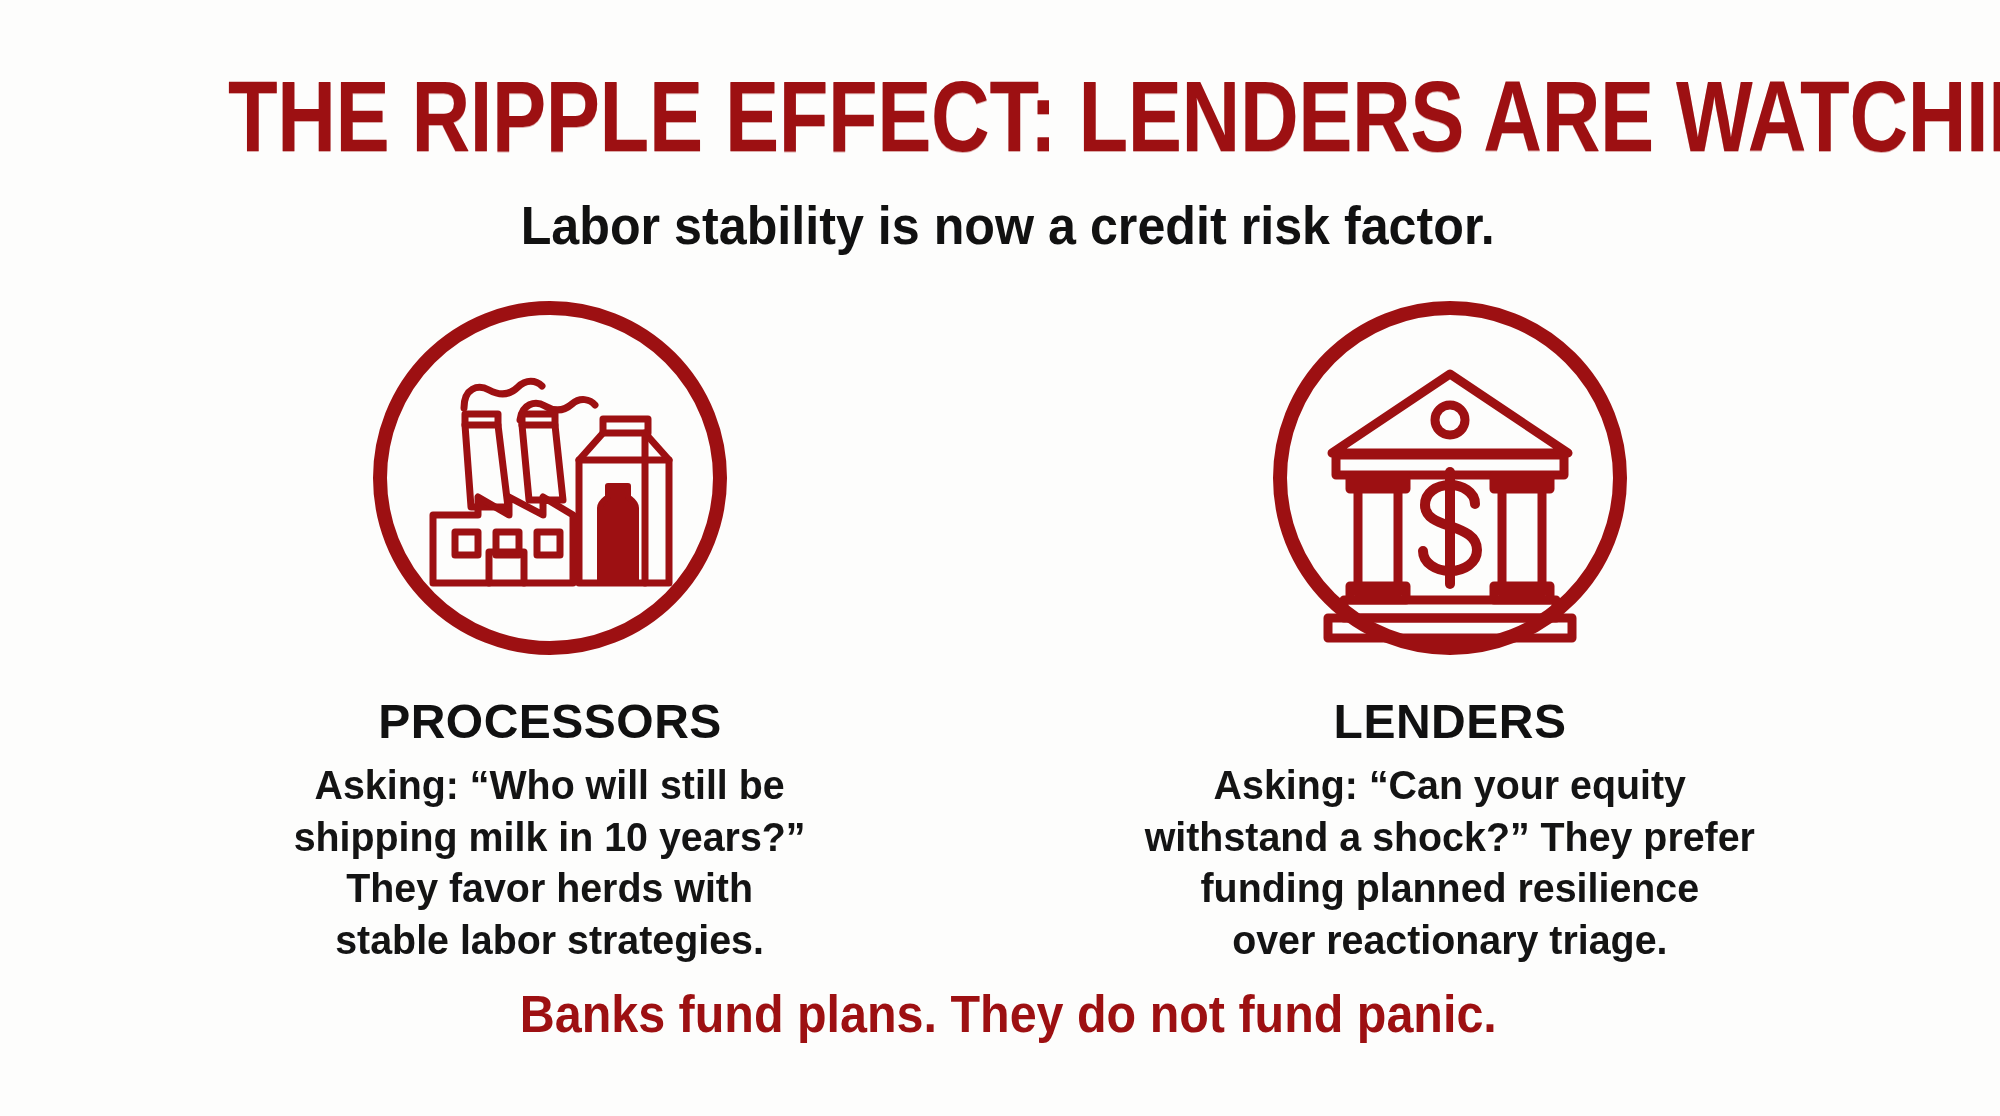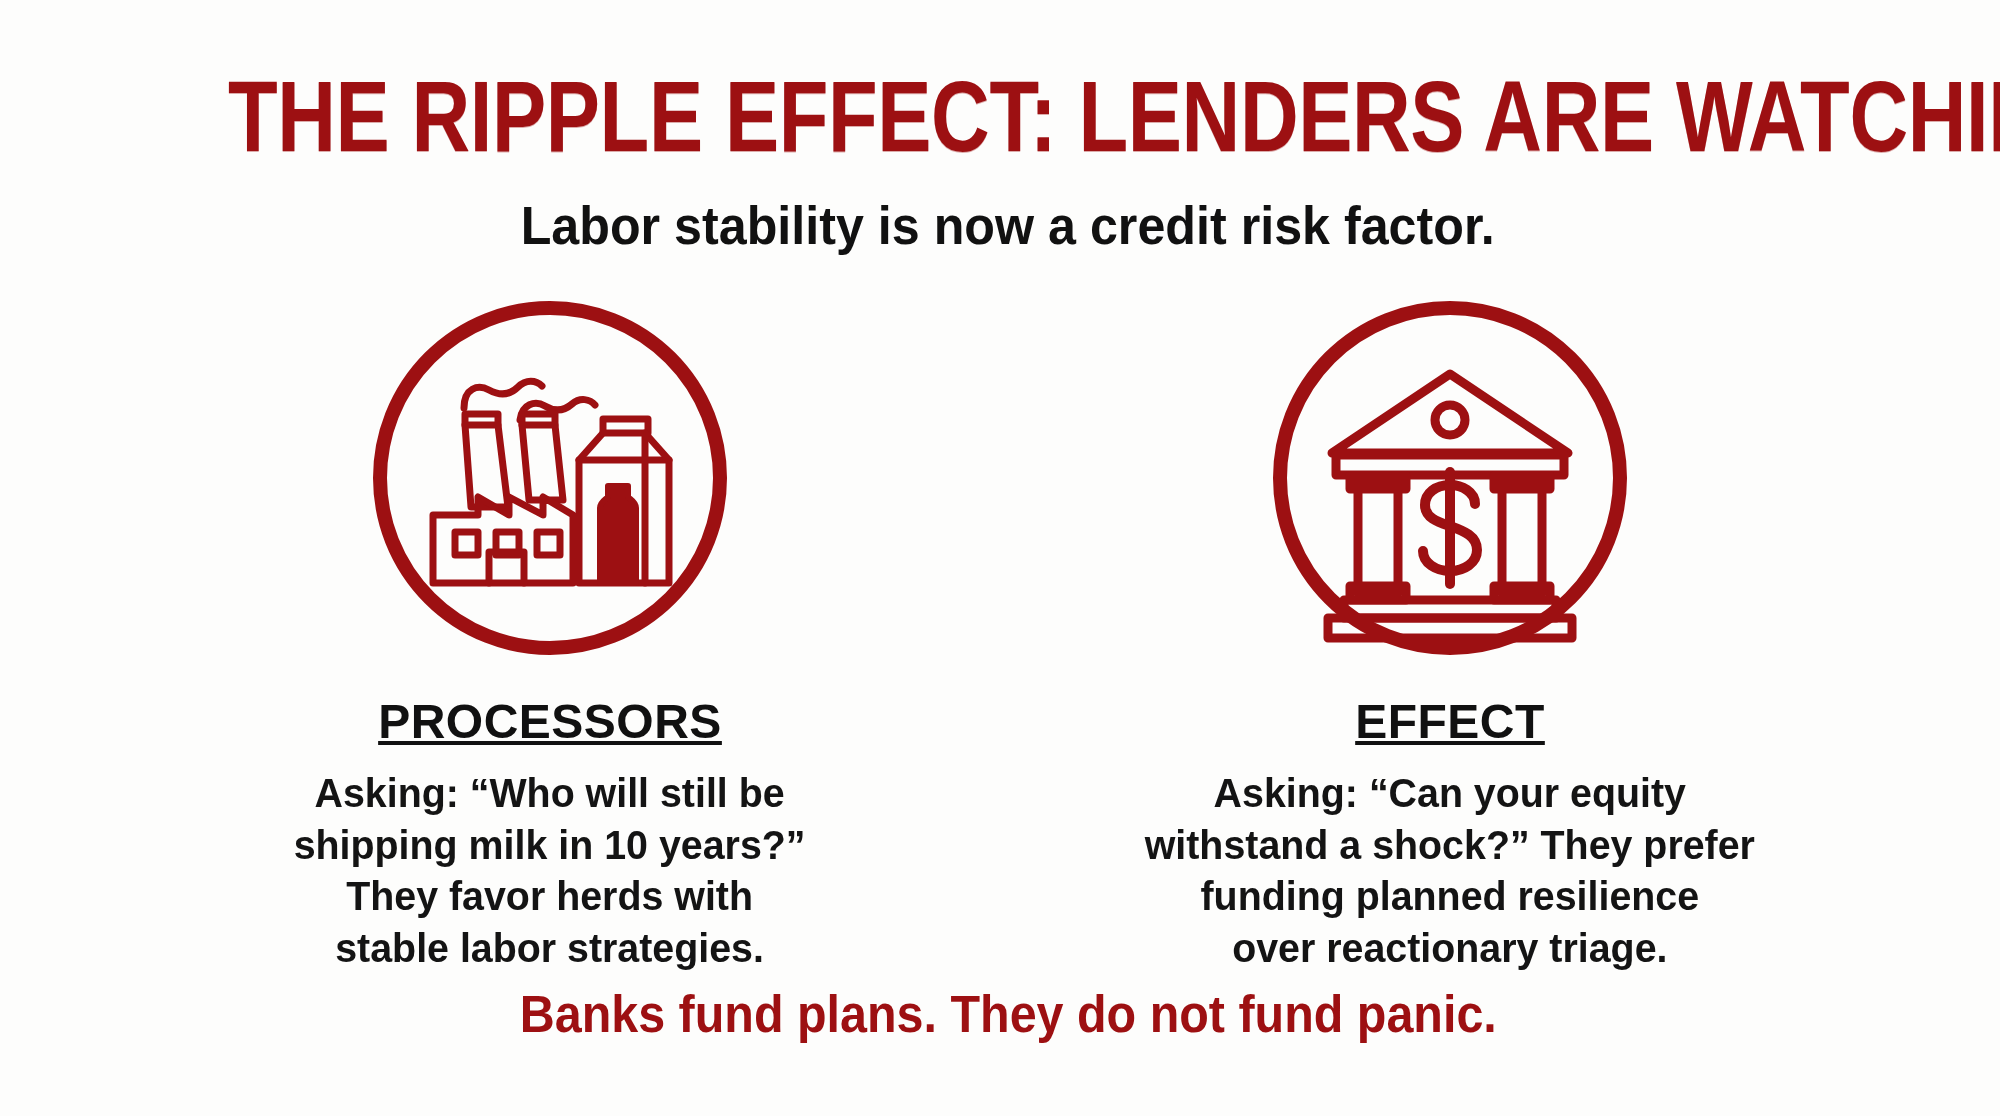--- a/index.html
+++ b/index.html
@@ -90,29 +90,28 @@
     width: 356px;
     height: 356px;
     position: relative;
     display: flex;
     align-items: center;
     justify-content: center;
   }
   .icon-circle svg { display: block; }
 
   .col-heading {
-    margin: 42px 0 8px 0;
+    margin: 42px 0 0 0;
     color: #111111;
     font-family: "Liberation Sans", sans-serif;
     font-weight: 700;
     font-size: 48px;
     letter-spacing: 0.5px;
     line-height: 1.0;
     white-space: nowrap;
-    text-decoration: underline;
   }
 
   .col-body {
     margin: 14px 0 0 0;
     color: #141414;
     font-family: "Liberation Sans Narrow", "Liberation Sans", sans-serif;
     font-weight: 700;
     font-size: 41px;
     line-height: 1.26;
     text-align: center;
@@ -223,21 +222,21 @@
             <rect x="72" y="300" width="212" height="18"></rect>
             <rect x="56" y="318" width="244" height="20"></rect>
 
             <path d="M203 204 C203 192, 190 185, 178 185 C164 185, 153 193, 153 205
                      C153 218, 166 222, 178 226 C192 231, 205 236, 205 250
                      C205 263, 192 271, 178 271 C164 271, 151 263, 151 251" stroke-width="10"></path>
             <path d="M178 172 L178 284" stroke-width="10"></path>
           </g>
         </svg>
       </div>
-      <div class="col-heading">EFFECT</div>
+      <div class="col-heading">LENDERS</div>
       <div class="col-body">Asking: “Can your equity
 withstand a shock?” They prefer
 funding planned resilience
 over reactionary triage.</div>
     </div>
 
   </div>
 
   <div class="tagline-wrap">
     <p class="tagline">Banks fund plans. They do not fund panic.</p>

